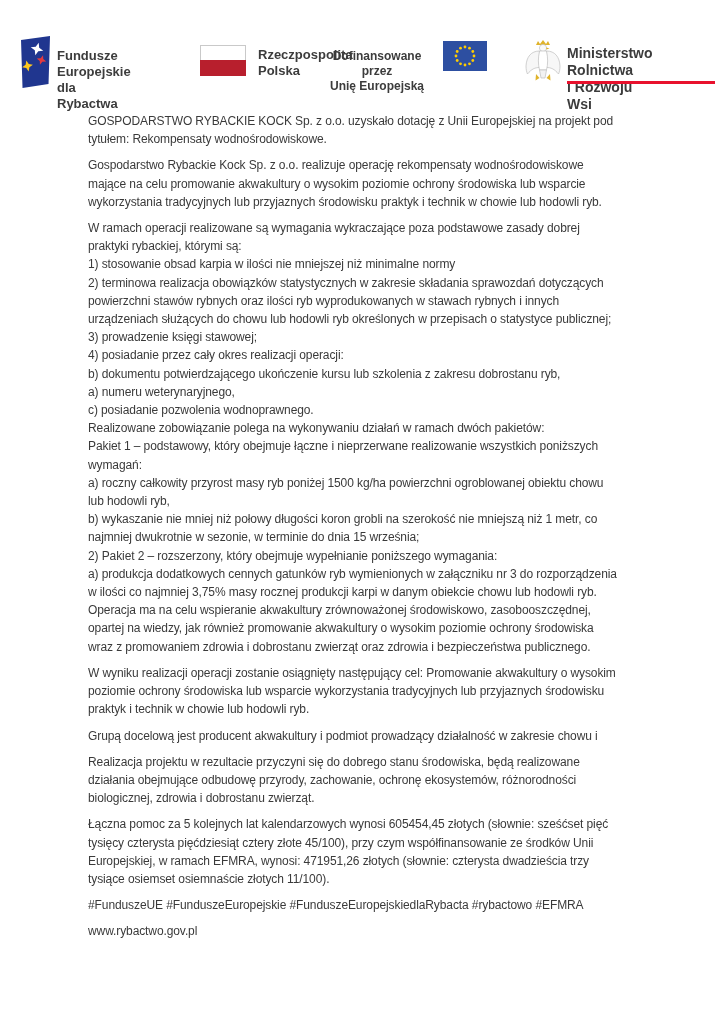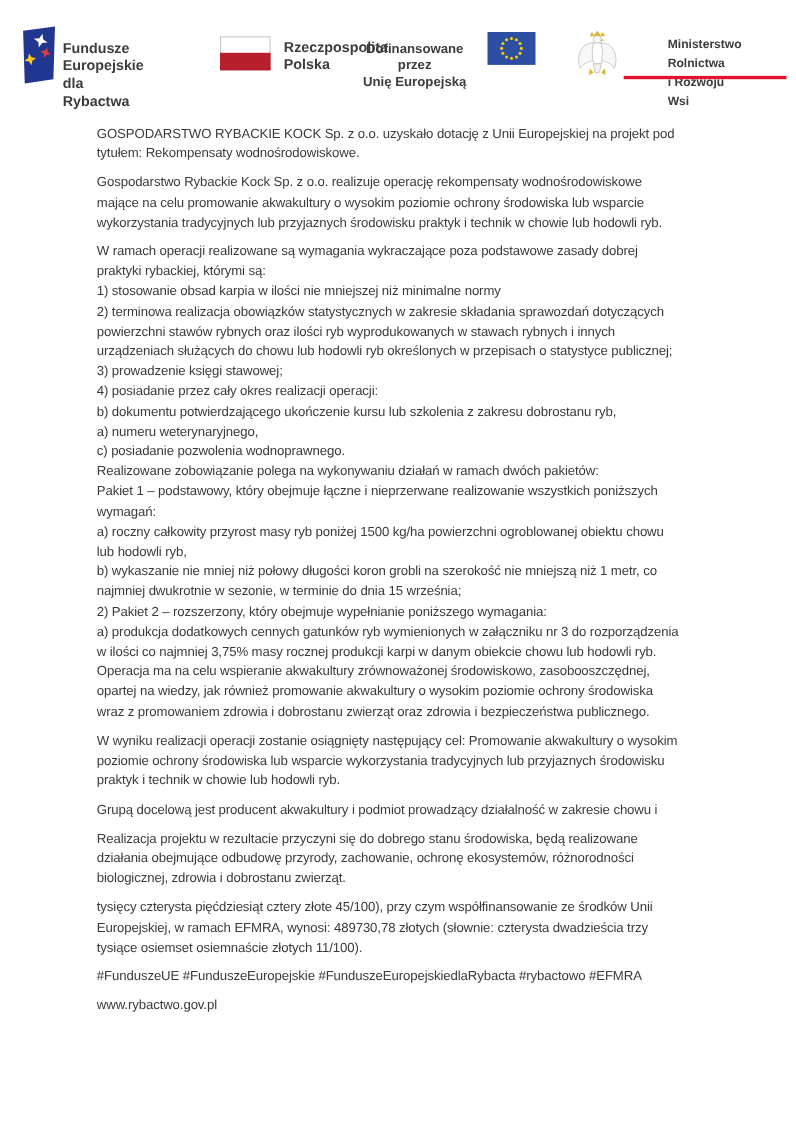--- a/index.html
+++ b/index.html
@@ -14,34 +14,34 @@
   html,body{background:#ffffff;}
   .page{
     position:relative;
     width:724px;height:1024px;
     background:#ffffff;
     overflow:hidden;
     font-family:"Liberation Sans", sans-serif;
     color:var(--text-dark);
   }
   
-  .header{position:absolute;left:0;top:0;width:688px;height:100px;}
+  .header{position:absolute;left:0;top:12px;width:688px;height:100px;}
   .logo-group{position:absolute;}
   .logo-caption{font-weight:bold;color:#3c3c3c;}
   .cap-13{font-size:13px;line-height:16px;}
   .cap-12{font-size:12px;line-height:15px;}
   .fundusze-flag-svg{position:absolute;left:20px;top:23px;}
   .fundusze-text{position:absolute;left:57px;top:36px;}
   .pl-flag{position:absolute;left:200px;top:33px;width:46px;height:31px;border:1px solid #c9c9c9;background:#ffffff;}
   .pl-flag-bottom{position:absolute;left:-1px;bottom:-1px;width:46px;height:16px;background:var(--flag-red);}
   .pl-text{position:absolute;left:258px;top:35px;}
   .eu-text{position:absolute;left:318px;top:37px;width:118px;text-align:center;}
   .eu-flag-svg{position:absolute;left:443px;top:29px;}
   .eagle-svg{position:absolute;left:524px;top:26px;}
-  .ministry-text{position:absolute;left:567px;top:33px;font-size:11px;line-height:17px;margin-left:40px;}
+  .ministry-text{position:absolute;left:567px;top:33px;font-size:14px;line-height:17px;}
   .ministry-line{position:absolute;left:567px;top:69px;width:148px;height:3px;background:var(--ministry-line-red);}
   .eu-flag-bg{fill:var(--eu-blue);}
   .eu-star{fill:var(--star-yellow);}
   .fund-flag-bg{fill:var(--fundusze-navy);}
   
   .doc{
     position:absolute;left:88px;top:112px;right:16px;
     font-size:12px;line-height:18.2px;letter-spacing:-0.1px;
     color:#3a3a3a;
   }
@@ -167,22 +167,23 @@
       </div>
       <div class="para">
         <div class="line">Grupą docelową jest producent akwakultury i podmiot prowadzący działalność w zakresie chowu i</div>
       </div>
       <div class="para">
         <div class="line">Realizacja projektu w rezultacie przyczyni się do dobrego stanu środowiska, będą realizowane</div>
         <div class="line">działania obejmujące odbudowę przyrody, zachowanie, ochronę ekosystemów, różnorodności</div>
         <div class="line">biologicznej, zdrowia i dobrostanu zwierząt.</div>
       </div>
       <div class="para">
+        <div class="line">Łączna pomoc za 5 kolejnych lat kalendarzowych wynosi 605454,45 złotych (słownie: sześćset pięć</div>
         <div class="line">tysięcy czterysta pięćdziesiąt cztery złote 45/100), przy czym współfinansowanie ze środków Unii</div>
-        <div class="line">Europejskiej, w ramach EFMRA, wynosi: 489730,78 złotych (słownie: czterysta dwadzieścia trzy</div>
+        <div class="line">Europejskiej, w ramach EFMRA, wynosi: 471951,26 złotych (słownie: czterysta dwadzieścia trzy</div>
         <div class="line">tysiące osiemset osiemnaście złotych 11/100).</div>
       </div>
       <div class="para">
         <div class="line">#FunduszeUE #FunduszeEuropejskie #FunduszeEuropejskiedlaRybacta #rybactowo #EFMRA</div>
       </div>
       <div class="para">
         <div class="line">www.rybactwo.gov.pl</div>
       </div>
     </div>
 

